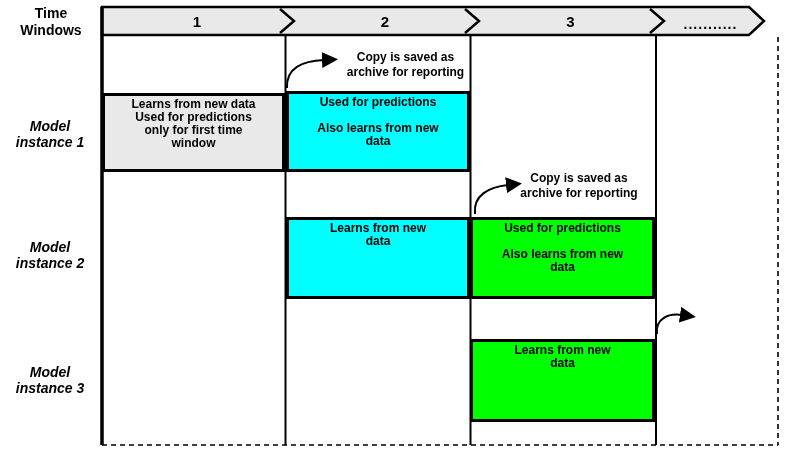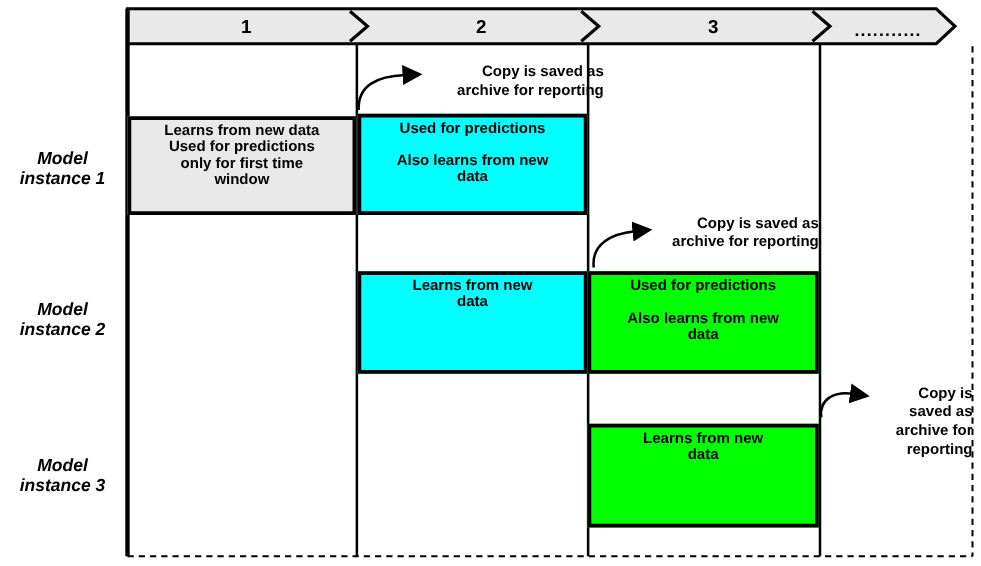--- a/index.html
+++ b/index.html
@@ -23,21 +23,21 @@
   .row-label{
     position:absolute;left:4px;width:92px;
     font-size:14px;line-height:16px;font-style:italic;
   }
   .cell-box{
     position:absolute;box-sizing:border-box;border:3px solid #000;
     display:flex;align-items:flex-start;justify-content:center;
     font-size:12px;line-height:13px;padding:2px;
   }
   .note{
-    position:absolute;font-size:12px;line-height:15px;text-align:right;
+    position:absolute;font-size:12px;line-height:15px;
   }
   
   #w1{left:102px;width:190px;}
   #w2{left:292px;width:186px;}
   #w3{left:478px;width:185px;}
   #w4{left:663px;width:95px;}
   #r1{top:118px;}
   #r2{top:239px;}
   #r3{top:364px;}
   #b1{left:102px;top:93px;width:183px;height:79px;}
@@ -71,20 +71,22 @@
     <line x1="470.5" y1="35" x2="470.5" y2="445" stroke="#000" stroke-width="2"></line>
     <line x1="656" y1="35" x2="656" y2="445" stroke="#000" stroke-width="2"></line>
     <line x1="102" y1="445" x2="778" y2="445" stroke="#000" stroke-width="1.6" stroke-dasharray="5 4"></line>
     <line x1="778" y1="37" x2="778" y2="445" stroke="#000" stroke-width="1.6" stroke-dasharray="5 4"></line>
 
     <path d="M287,88 C286,68 302,61 324,60" fill="none" stroke="#000" stroke-width="2" marker-end="url(#arrowhead)"></path>
     <path d="M475,214 C473,195 489,187 508,185" fill="none" stroke="#000" stroke-width="2" marker-end="url(#arrowhead)"></path>
     <path d="M657,334 C655,319 668,313 682,315" fill="none" stroke="#000" stroke-width="2" marker-end="url(#arrowhead)"></path>
   </svg>
 
+  <div class="axis-label txt">Time
+Windows</div>
 
   <div id="w1" class="win-label">1</div>
   <div id="w2" class="win-label">2</div>
   <div id="w3" class="win-label">3</div>
   <div id="w4" class="win-label dots">...........</div>
 
   <div id="r1" class="row-label txt">Model
 instance 1</div>
   <div id="r2" class="row-label txt">Model
 instance 2</div>
@@ -115,18 +117,14 @@
   </div>
   <div id="b5" class="cell-box" style="background-color: rgb(0, 255, 0);">
     <span class="txt">Learns from new
 data</span>
   </div>
 
   <div id="a1" class="note txt">Copy is saved as
 archive for reporting</div>
   <div id="a2" class="note txt">Copy is saved as
 archive for reporting</div>
-  <div id="a3" class="note txt">Copy is
-saved as
-archive for
-reporting</div>
 
 </div>
 
 </body></html>

